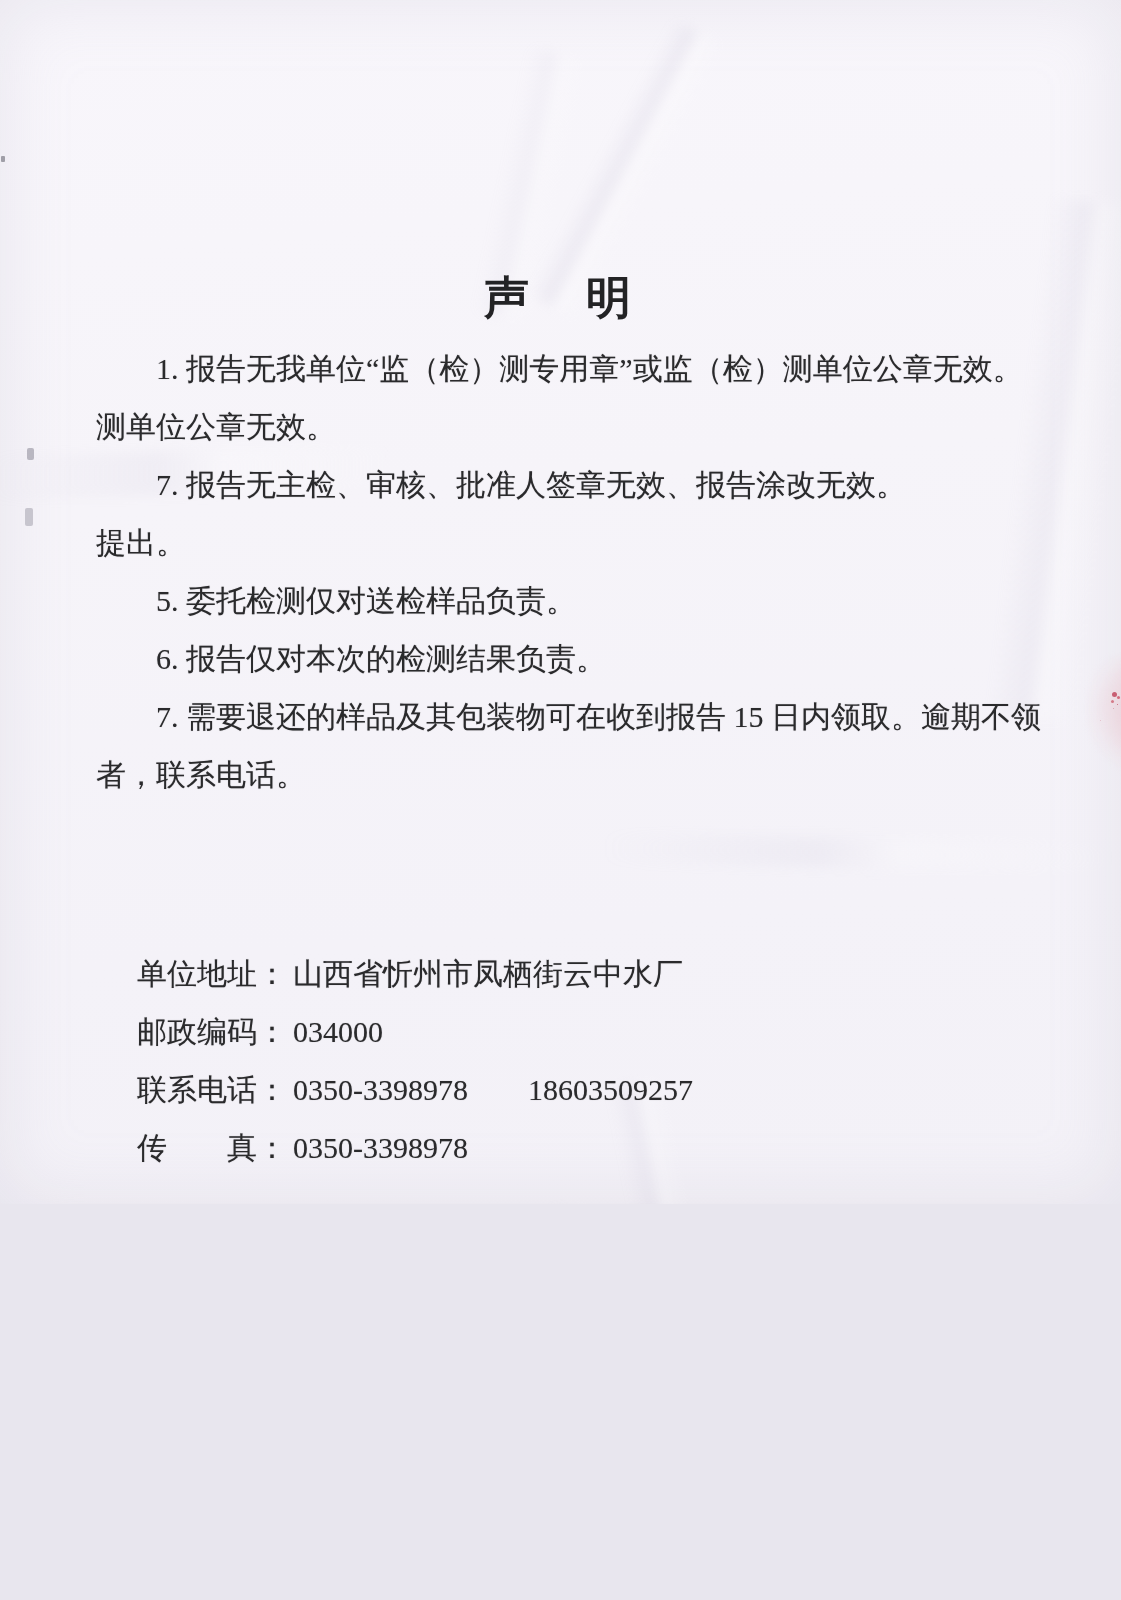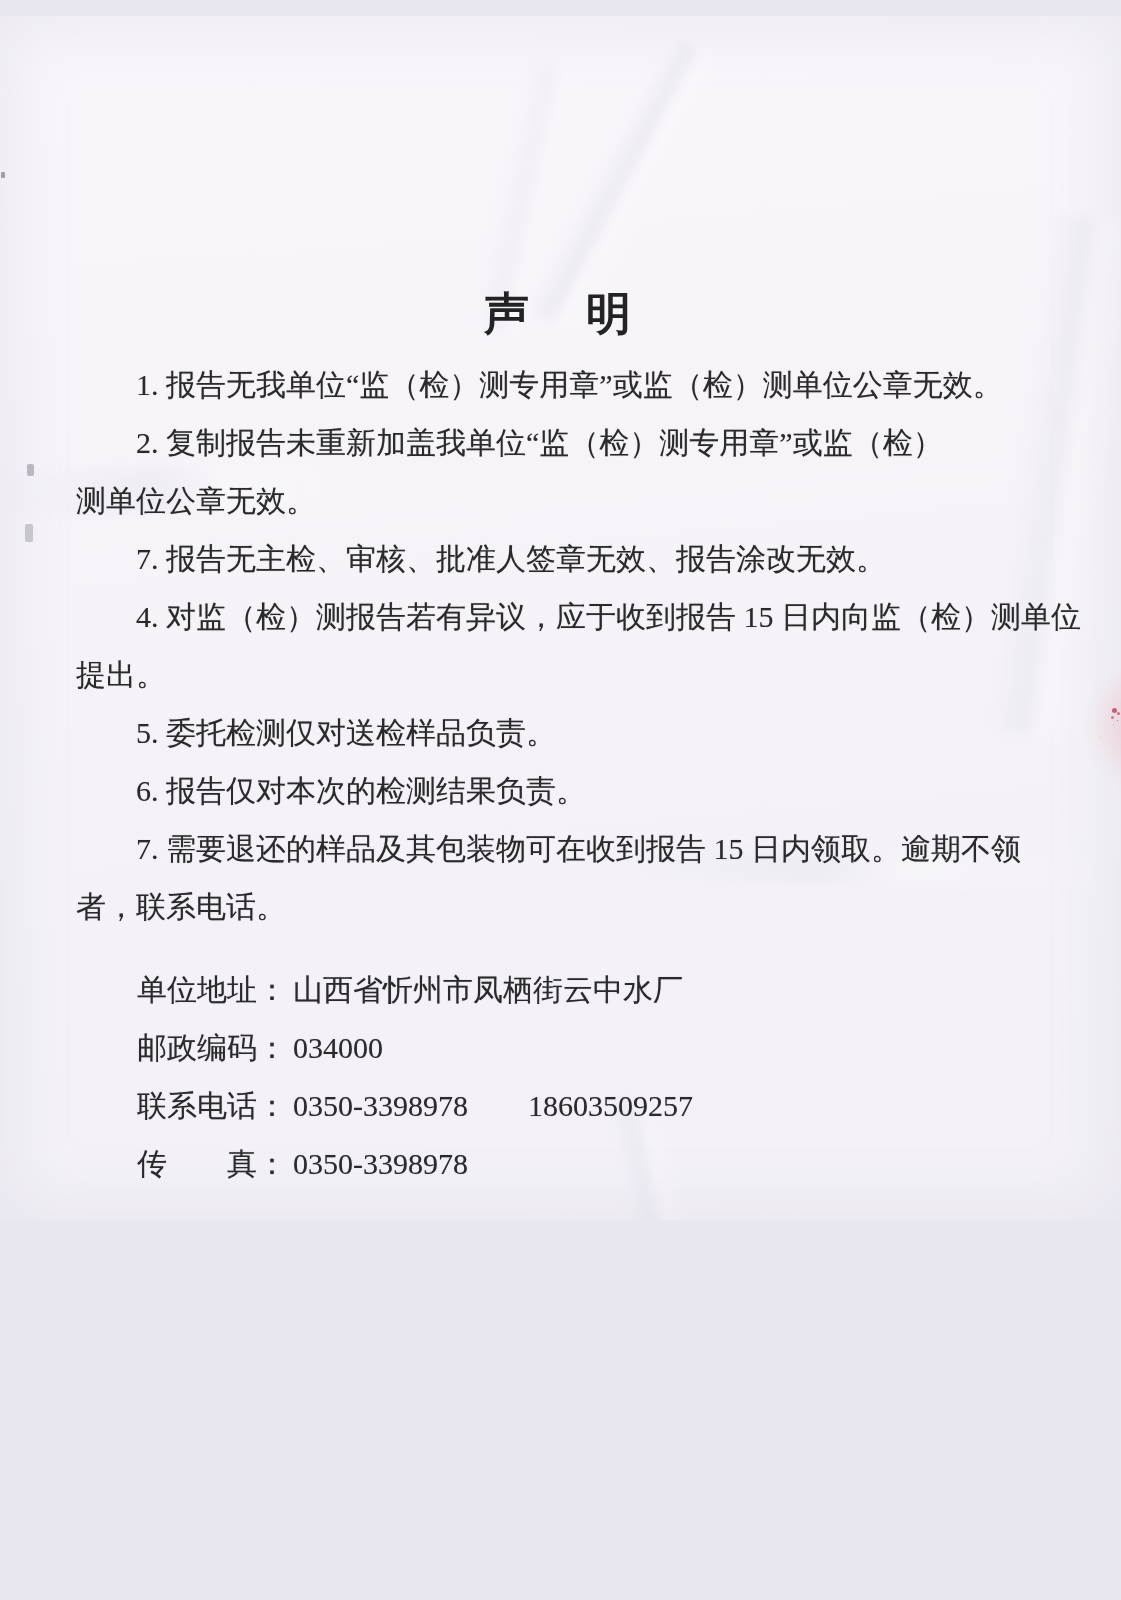--- a/index.html
+++ b/index.html
@@ -1,19 +1,19 @@
 <!DOCTYPE html>
 <html><head>
 <meta charset="utf-8">
 <style>
   html,body{margin:0;padding:0;background:#e8e6ee;}
   .page{
     position:relative;
     width:1121px;height:1204px;
-    margin:16px auto;
+    margin:0 auto;
     background:linear-gradient(175deg,#f8f6fb 0%,#f6f4f9 40%,#f4f2f8 75%,#f3f1f7 100%);
     overflow:hidden;
     box-shadow:inset 0 0 70px rgba(182,176,198,.22);
     font-family:"Liberation Serif", serif;
     color:#2a2a2c;
   }
   
   .crease{
     position:absolute;
     background:linear-gradient(90deg,rgba(255,255,255,0) 0%,rgba(199,194,214,.55) 42%,rgba(255,255,255,.75) 58%,rgba(255,255,255,0) 100%);
@@ -38,21 +38,21 @@
     text-align:center;
     font-family:"DejaVu Sans", sans-serif;
     font-weight:bold;
     font-size:45px;
     letter-spacing:6px;
     color:#232325;
     white-space:pre;
   }
   .body{
     position:absolute;
-    left:76px;top:340px;
+    left:96px;top:340px;
     font-size:30px;
   }
   .line{
     height:58px;line-height:58px;
     white-space:pre;
     text-shadow:0 0 1px rgba(42,42,44,.35);
   }
   .indent{padding-left:60px;}
 
   .contact{
@@ -98,24 +98,22 @@
   <div class="crease c6"></div>
   <div class="crease c7"></div>
   <div class="crease c8"></div>
   <div class="crease c9"></div>
   <div class="crease c10"></div>
 
   <div class="title">声　明</div>
 
   <div class="body">
     <div class="line indent">1. 报告无我单位“监（检）测专用章”或监（检）测单位公章无效。</div>
-    <div class="line indent">2. 复制报告未重新加盖我单位“监（检）测专用章”或监（检）</div>
     <div class="line">测单位公章无效。</div>
     <div class="line indent">7. 报告无主检、审核、批准人签章无效、报告涂改无效。</div>
-    <div class="line indent">4. 对监（检）测报告若有异议，应于收到报告 15 日内向监（检）测单位</div>
     <div class="line">提出。</div>
     <div class="line indent">5. 委托检测仅对送检样品负责。</div>
     <div class="line indent">6. 报告仅对本次的检测结果负责。</div>
     <div class="line indent">7. 需要退还的样品及其包装物可在收到报告 15 日内领取。逾期不领</div>
     <div class="line">者，联系电话。</div>
   </div>
 
   <div class="contact">
     <div class="contact-row">
       <span class="contact-label">单位地址：</span>

